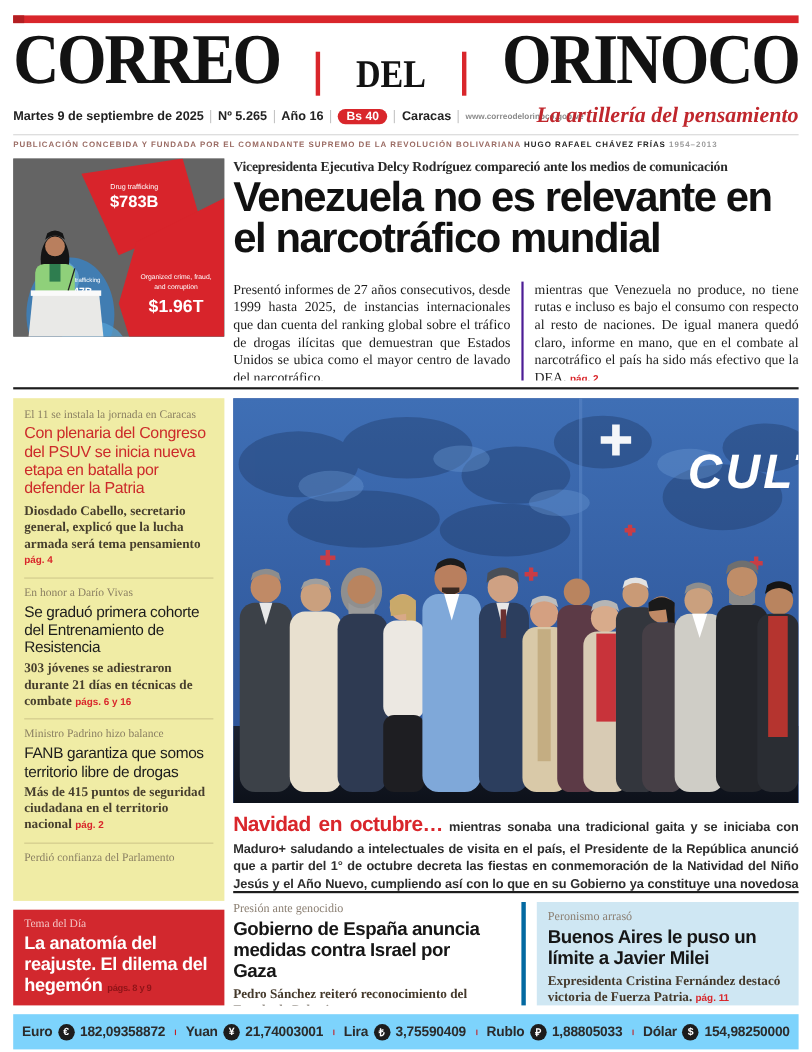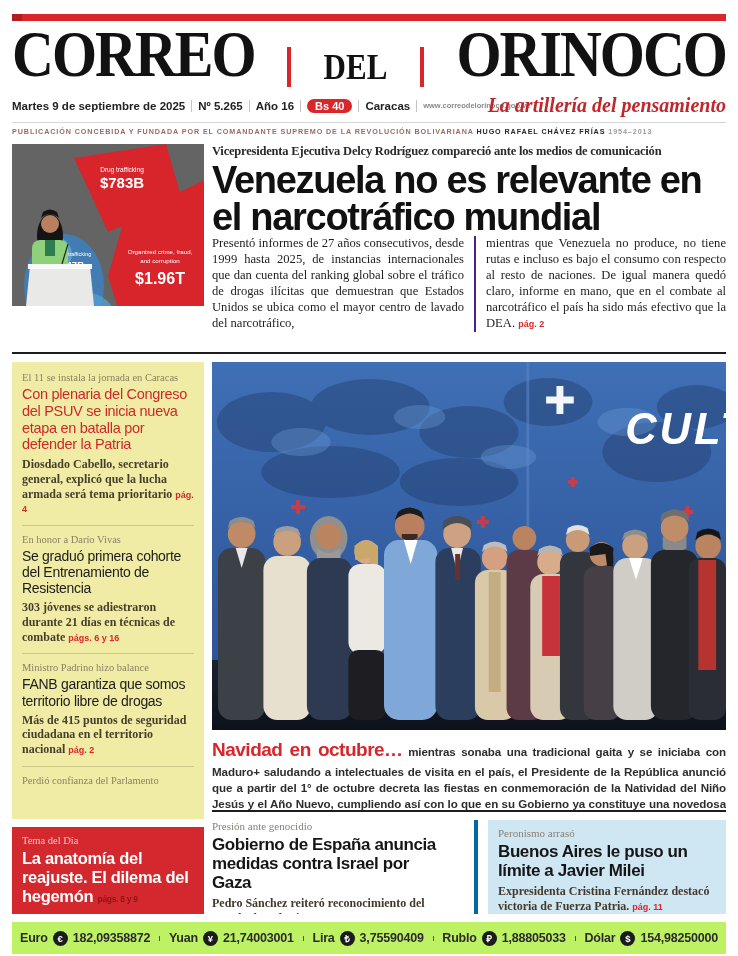--- a/index.html
+++ b/index.html
@@ -35,21 +35,21 @@
   .founder .fyears { color:#9b9b9b; }
 
   
   .top-story { display:grid; grid-template-columns:192px 1fr; gap:8px; margin-top:8px; height:202px; }
   .delcy-photo { width:192px; height:162px; overflow:hidden; background:#6e6e6e; }
   .ts-right { overflow:hidden; }
   .ts-kicker { font-family:"Liberation Serif", serif; font-weight:700; font-size:12.5px;
     color:#2a2a2a; letter-spacing:-0.2px; white-space:nowrap; }
   .ts-headline { font-weight:700; color:#111; font-size:38px; line-height:0.97;
     letter-spacing:-1.3px; margin-top:3px; }
-  .ts-body { display:grid; grid-template-columns:1fr 1fr; gap:0 10px; margin-top:0; }
+  .ts-body { display:grid; grid-template-columns:1fr 1fr; gap:0 10px; margin-top:20px; }
   .ts-col { font-family:"Liberation Serif", serif; font-size:12.6px; line-height:1.27;
     color:#1d1d1d; text-align:justify; }
   .ts-col.second { border-left:2px solid #4c1d95; padding-left:10px; }
   .pageref { color:#d9262b; font-weight:700; font-size:9px; font-family:"Liberation Sans",sans-serif; }
 
   .black-rule { border-top:2px solid #1d1d1d; margin-top:6px; }
 
   
   .middle { display:grid; grid-template-columns:192px 1fr; gap:8px; margin-top:8px; }
   .sidebar-col { display:flex; flex-direction:column; height:552px; }
@@ -78,21 +78,21 @@
   .story { overflow:hidden; }
   .story-kicker { font-family:"Liberation Serif", serif; font-size:11px; color:#8b7f72; }
   .story-headline { font-weight:700; font-size:17px; line-height:1.12; color:#161616;
     letter-spacing:-0.4px; margin-top:3px; }
   .story-body { font-family:"Liberation Serif", serif; font-weight:700; font-size:12px;
     line-height:1.25; color:#44392b; margin-top:4px; }
   .story.left { border-right:4px solid #0369a1; padding-right:27px; }
   .story.blue { background:#cfe7f3; padding:7px 10px; }
 
   
-  .ticker { margin-top:8px; background:#bef264; height:30px; display:flex; align-items:center;
+  .ticker { margin-top:8px; background:#7dd3fc; height:30px; display:flex; align-items:center;
     justify-content:center; gap:7px; padding:16px 8px; white-space:nowrap; }
   .tk-name { font-weight:700; font-size:12.5px; color:#2b2b2b; letter-spacing:-0.2px; }
   .tk-sym { display:inline-flex; width:15px; height:15px; border-radius:50%; background:#1c1c1c;
     color:#fff; font-size:9.5px; font-weight:700; align-items:center; justify-content:center; }
   .tk-val { font-weight:700; font-size:12.5px; color:#2b2b2b; letter-spacing:-0.2px; }
   .tk-dot { width:5px; height:5px; background:#c22126; margin:0 2px; }
   .tk-item { display:inline-flex; align-items:center; gap:5px; }
 </style>
 </head>
 <body>
@@ -178,21 +178,21 @@
   <div class="black-rule"></div>
 
   <div class="middle">
 
     <div class="sidebar-col">
       <div class="yellow-box">
 
         <div class="sb-item red-head">
           <div class="sb-kicker">El 11 se instala la jornada en Caracas</div>
           <div class="sb-headline">Con plenaria del Congreso del PSUV se inicia nueva etapa en batalla por defender la Patria</div>
-          <div class="sb-body"><span>Diosdado Cabello, secretario general, explicó que la lucha armada será tema prioritario</span> <span class="pageref">pág. 4</span></div>
+          <div class="sb-body"><span>Diosdado Cabello, secretario general, explicó que la lucha armada será tema pensamiento</span> <span class="pageref">pág. 4</span></div>
         </div>
 
         <div class="sb-item">
           <div class="sb-kicker">En honor a Darío Vivas</div>
           <div class="sb-headline">Se graduó primera cohorte del Entrenamiento de Resistencia</div>
           <div class="sb-body"><span>303 jóvenes se adiestraron durante 21 días en técnicas de combate</span> <span class="pageref">págs. 6 y 16</span></div>
         </div>
 
         <div class="sb-item">
           <div class="sb-kicker">Ministro Padrino hizo balance</div>

